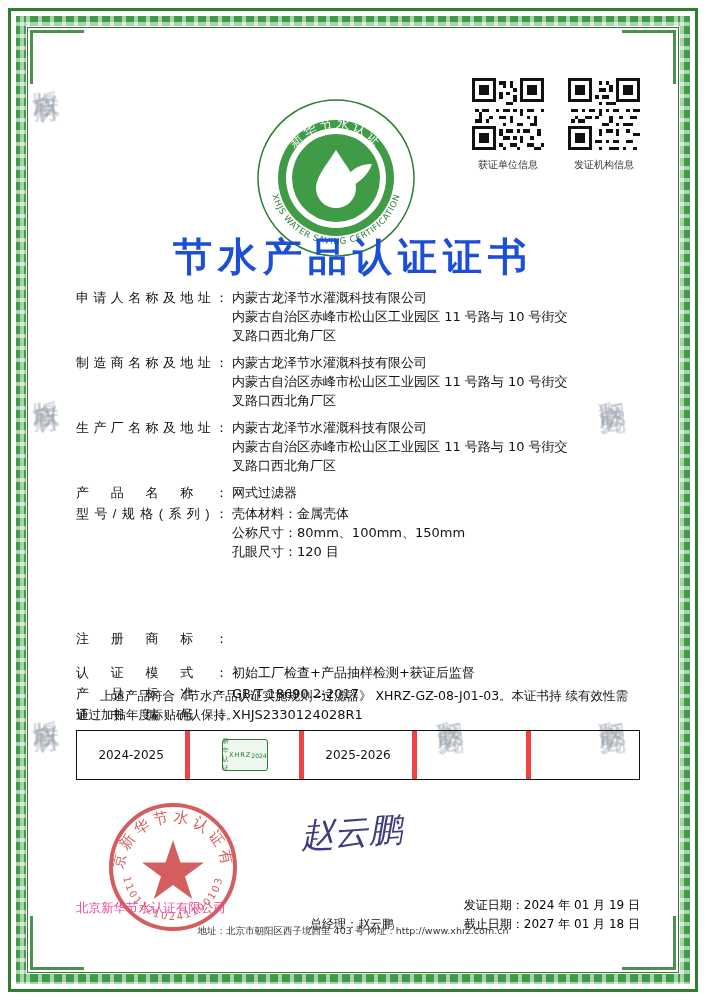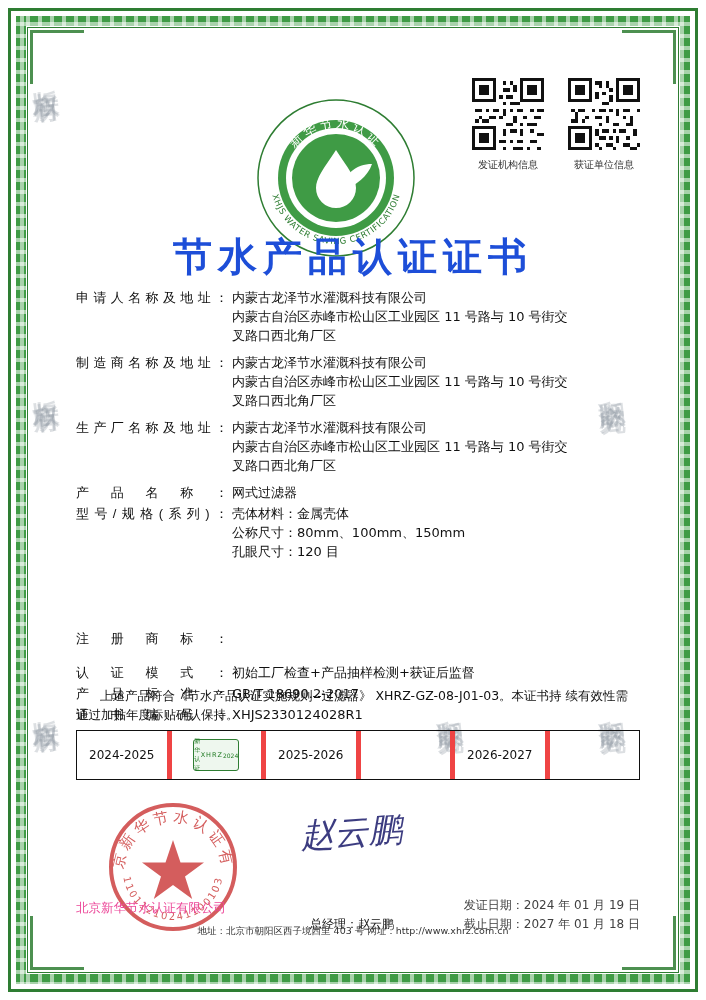--- a/index.html
+++ b/index.html
@@ -166,21 +166,21 @@
     font-size:12.5px;color:#ec4899;
     font-family:"DejaVu Sans", sans-serif;
   }
   .mgr{
     position:absolute;left:270px;top:876px;
     font-size:12px;color:#111;
     font-family:Liberation Serif, serif;
   }
   .dates{
     position:absolute;right:26px;top:856px;
-    font-size:12px;color:#404040;line-height:19px;text-align:left;
+    font-size:12px;color:#000000;line-height:19px;text-align:left;
     font-family:"DejaVu Sans", sans-serif;
   }
   .addr{
     position:absolute;left:0;right:0;bottom:22px;
     text-align:center;font-size:9.5px;color:#333;
     font-family:"DejaVu Sans", sans-serif;
   }
 </style>
 </head>
 <body>
@@ -199,83 +199,20 @@
 <div class="wm" style="left:26px;top:380px;">版权所有</div>
 <div class="wm" style="left:592px;top:380px;">翻版必究</div>
 <div class="wm" style="left:26px;top:700px;">版权所有</div>
 <div class="wm" style="left:592px;top:700px;">翻版必究</div>
 <div class="wm" style="left:300px;top:118px;">版权所有</div>
 <div class="wm" style="left:430px;top:700px;">翻版必究</div>
 
 <div class="content">
 
   <div class="qr-row">
-    <div class="qr-box">
-      <svg class="qr" viewBox="0 0 21 21" shape-rendering="crispEdges">
-        <rect width="21" height="21" fill="#fff"></rect>
-        <g fill="#111">
-          <rect x="0" y="0" width="7" height="1"></rect>
-            <rect x="0" y="6" width="7" height="1"></rect>
-          <rect x="0" y="0" width="1" height="7"></rect>
-            <rect x="6" y="0" width="1" height="7"></rect>
-          <rect x="2" y="2" width="3" height="3"></rect>
-          <rect x="14" y="0" width="7" height="1"></rect>
-            <rect x="14" y="6" width="7" height="1"></rect>
-          <rect x="14" y="0" width="1" height="7"></rect>
-            <rect x="20" y="0" width="1" height="7"></rect>
-          <rect x="16" y="2" width="3" height="3"></rect>
-          <rect x="0" y="14" width="7" height="1"></rect>
-            <rect x="0" y="20" width="7" height="1"></rect>
-          <rect x="0" y="14" width="1" height="7"></rect>
-            <rect x="6" y="14" width="1" height="7"></rect>
-          <rect x="2" y="16" width="3" height="3"></rect>
-          <rect x="9" y="1" width="1" height="1"></rect>
-            <rect x="11" y="1" width="1" height="1"></rect>
-          <rect x="9" y="3" width="2" height="1"></rect>
-            <rect x="12" y="2" width="1" height="2"></rect>
-          <rect x="8" y="5" width="1" height="1"></rect>
-            <rect x="10" y="5" width="2" height="1"></rect>
-          <rect x="9" y="7" width="1" height="1"></rect>
-            <rect x="11" y="7" width="3" height="1"></rect>
-          <rect x="1" y="9" width="2" height="1"></rect>
-            <rect x="4" y="9" width="1" height="1"></rect>
-          <rect x="6" y="9" width="2" height="1"></rect>
-            <rect x="9" y="9" width="1" height="2"></rect>
-          <rect x="11" y="9" width="1" height="1"></rect>
-            <rect x="13" y="9" width="2" height="1"></rect>
-          <rect x="17" y="9" width="1" height="1"></rect>
-            <rect x="19" y="9" width="2" height="1"></rect>
-          <rect x="2" y="11" width="1" height="1"></rect>
-            <rect x="5" y="11" width="2" height="1"></rect>
-          <rect x="8" y="11" width="1" height="1"></rect>
-            <rect x="12" y="11" width="1" height="2"></rect>
-          <rect x="15" y="11" width="1" height="1"></rect>
-            <rect x="18" y="11" width="2" height="1"></rect>
-          <rect x="1" y="12" width="1" height="1"></rect>
-            <rect x="3" y="12" width="2" height="1"></rect>
-          <rect x="10" y="13" width="2" height="1"></rect>
-            <rect x="14" y="13" width="1" height="1"></rect>
-          <rect x="16" y="13" width="3" height="1"></rect>
-          <rect x="9" y="15" width="1" height="2"></rect>
-            <rect x="11" y="15" width="2" height="1"></rect>
-          <rect x="14" y="15" width="1" height="2"></rect>
-            <rect x="17" y="15" width="1" height="1"></rect>
-          <rect x="19" y="16" width="2" height="1"></rect>
-          <rect x="8" y="18" width="2" height="1"></rect>
-            <rect x="11" y="18" width="1" height="1"></rect>
-          <rect x="13" y="18" width="2" height="1"></rect>
-            <rect x="17" y="18" width="2" height="1"></rect>
-          <rect x="9" y="20" width="1" height="1"></rect>
-            <rect x="12" y="20" width="3" height="1"></rect>
-          <rect x="16" y="20" width="1" height="1"></rect>
-            <rect x="19" y="20" width="1" height="1"></rect>
-        </g>
-      </svg>
-      <div class="qr-cap">发证机构信息</div>
-    </div>
     <div class="qr-box">
       <svg class="qr" viewBox="0 0 21 21" shape-rendering="crispEdges">
         <rect width="21" height="21" fill="#fff"></rect>
         <g fill="#111">
           <rect x="0" y="0" width="7" height="1"></rect>
             <rect x="0" y="6" width="7" height="1"></rect>
           <rect x="0" y="0" width="1" height="7"></rect>
             <rect x="6" y="0" width="1" height="7"></rect>
           <rect x="2" y="2" width="3" height="3"></rect>
           <rect x="14" y="0" width="7" height="1"></rect>
@@ -328,20 +265,83 @@
             <rect x="11" y="19" width="2" height="1"></rect>
           <rect x="16" y="19" width="2" height="1"></rect>
             <rect x="20" y="19" width="1" height="1"></rect>
           <rect x="9" y="20" width="1" height="1"></rect>
             <rect x="13" y="20" width="1" height="1"></rect>
           <rect x="18" y="20" width="2" height="1"></rect>
         </g>
       </svg>
       <div class="qr-cap">获证单位信息</div>
     </div>
+    <div class="qr-box">
+      <svg class="qr" viewBox="0 0 21 21" shape-rendering="crispEdges">
+        <rect width="21" height="21" fill="#fff"></rect>
+        <g fill="#111">
+          <rect x="0" y="0" width="7" height="1"></rect>
+            <rect x="0" y="6" width="7" height="1"></rect>
+          <rect x="0" y="0" width="1" height="7"></rect>
+            <rect x="6" y="0" width="1" height="7"></rect>
+          <rect x="2" y="2" width="3" height="3"></rect>
+          <rect x="14" y="0" width="7" height="1"></rect>
+            <rect x="14" y="6" width="7" height="1"></rect>
+          <rect x="14" y="0" width="1" height="7"></rect>
+            <rect x="20" y="0" width="1" height="7"></rect>
+          <rect x="16" y="2" width="3" height="3"></rect>
+          <rect x="0" y="14" width="7" height="1"></rect>
+            <rect x="0" y="20" width="7" height="1"></rect>
+          <rect x="0" y="14" width="1" height="7"></rect>
+            <rect x="6" y="14" width="1" height="7"></rect>
+          <rect x="2" y="16" width="3" height="3"></rect>
+          <rect x="9" y="1" width="1" height="1"></rect>
+            <rect x="11" y="1" width="1" height="1"></rect>
+          <rect x="9" y="3" width="2" height="1"></rect>
+            <rect x="12" y="2" width="1" height="2"></rect>
+          <rect x="8" y="5" width="1" height="1"></rect>
+            <rect x="10" y="5" width="2" height="1"></rect>
+          <rect x="9" y="7" width="1" height="1"></rect>
+            <rect x="11" y="7" width="3" height="1"></rect>
+          <rect x="1" y="9" width="2" height="1"></rect>
+            <rect x="4" y="9" width="1" height="1"></rect>
+          <rect x="6" y="9" width="2" height="1"></rect>
+            <rect x="9" y="9" width="1" height="2"></rect>
+          <rect x="11" y="9" width="1" height="1"></rect>
+            <rect x="13" y="9" width="2" height="1"></rect>
+          <rect x="17" y="9" width="1" height="1"></rect>
+            <rect x="19" y="9" width="2" height="1"></rect>
+          <rect x="2" y="11" width="1" height="1"></rect>
+            <rect x="5" y="11" width="2" height="1"></rect>
+          <rect x="8" y="11" width="1" height="1"></rect>
+            <rect x="12" y="11" width="1" height="2"></rect>
+          <rect x="15" y="11" width="1" height="1"></rect>
+            <rect x="18" y="11" width="2" height="1"></rect>
+          <rect x="1" y="12" width="1" height="1"></rect>
+            <rect x="3" y="12" width="2" height="1"></rect>
+          <rect x="10" y="13" width="2" height="1"></rect>
+            <rect x="14" y="13" width="1" height="1"></rect>
+          <rect x="16" y="13" width="3" height="1"></rect>
+          <rect x="9" y="15" width="1" height="2"></rect>
+            <rect x="11" y="15" width="2" height="1"></rect>
+          <rect x="14" y="15" width="1" height="2"></rect>
+            <rect x="17" y="15" width="1" height="1"></rect>
+          <rect x="19" y="16" width="2" height="1"></rect>
+          <rect x="8" y="18" width="2" height="1"></rect>
+            <rect x="11" y="18" width="1" height="1"></rect>
+          <rect x="13" y="18" width="2" height="1"></rect>
+            <rect x="17" y="18" width="2" height="1"></rect>
+          <rect x="9" y="20" width="1" height="1"></rect>
+            <rect x="12" y="20" width="3" height="1"></rect>
+          <rect x="16" y="20" width="1" height="1"></rect>
+            <rect x="19" y="20" width="1" height="1"></rect>
+        </g>
+      </svg>
+      <div class="qr-cap">发证机构信息</div>
+    </div>
   </div>
 
   <div class="logo-wrap">
     <svg class="logo-svg" viewBox="0 0 160 160">
       <defs>
         <path id="arcTop" d="M 28,82 A 52,52 0 0 1 132,82"></path>
         <path id="arcBot" d="M 14,80 A 66,66 0 0 0 146,80"></path>
       </defs>
       <circle cx="80" cy="80" r="78" fill="none" stroke="#2e7d32" stroke-width="1.5"></circle>
       <circle cx="80" cy="80" r="58" fill="#3f9b45"></circle>
@@ -447,21 +447,20 @@
     <div class="cell">2024-2025</div>
     <div class="cell">
       <div class="stamp-mini">
         <div class="t1">新华认证</div>
         <div class="t2">XHRZ</div>
         <div class="t3">2024</div>
       </div>
     </div>
     <div class="cell">2025-2026</div>
     <div class="cell"></div>
-    <div class="cell">2026-2027</div>
     <div class="cell"></div>
   </div>
 
   <svg class="seal" viewBox="0 0 150 150">
     <defs>
       <path id="sealArc" d="M 25,80 A 50,50 0 0 1 125,80"></path>
       <path id="sealArcB" d="M 25,78 A 50,50 0 0 0 125,78"></path>
     </defs>
     <g opacity="0.75">
       <circle cx="75" cy="75" r="62" fill="none" stroke="#c62828" stroke-width="4"></circle>

